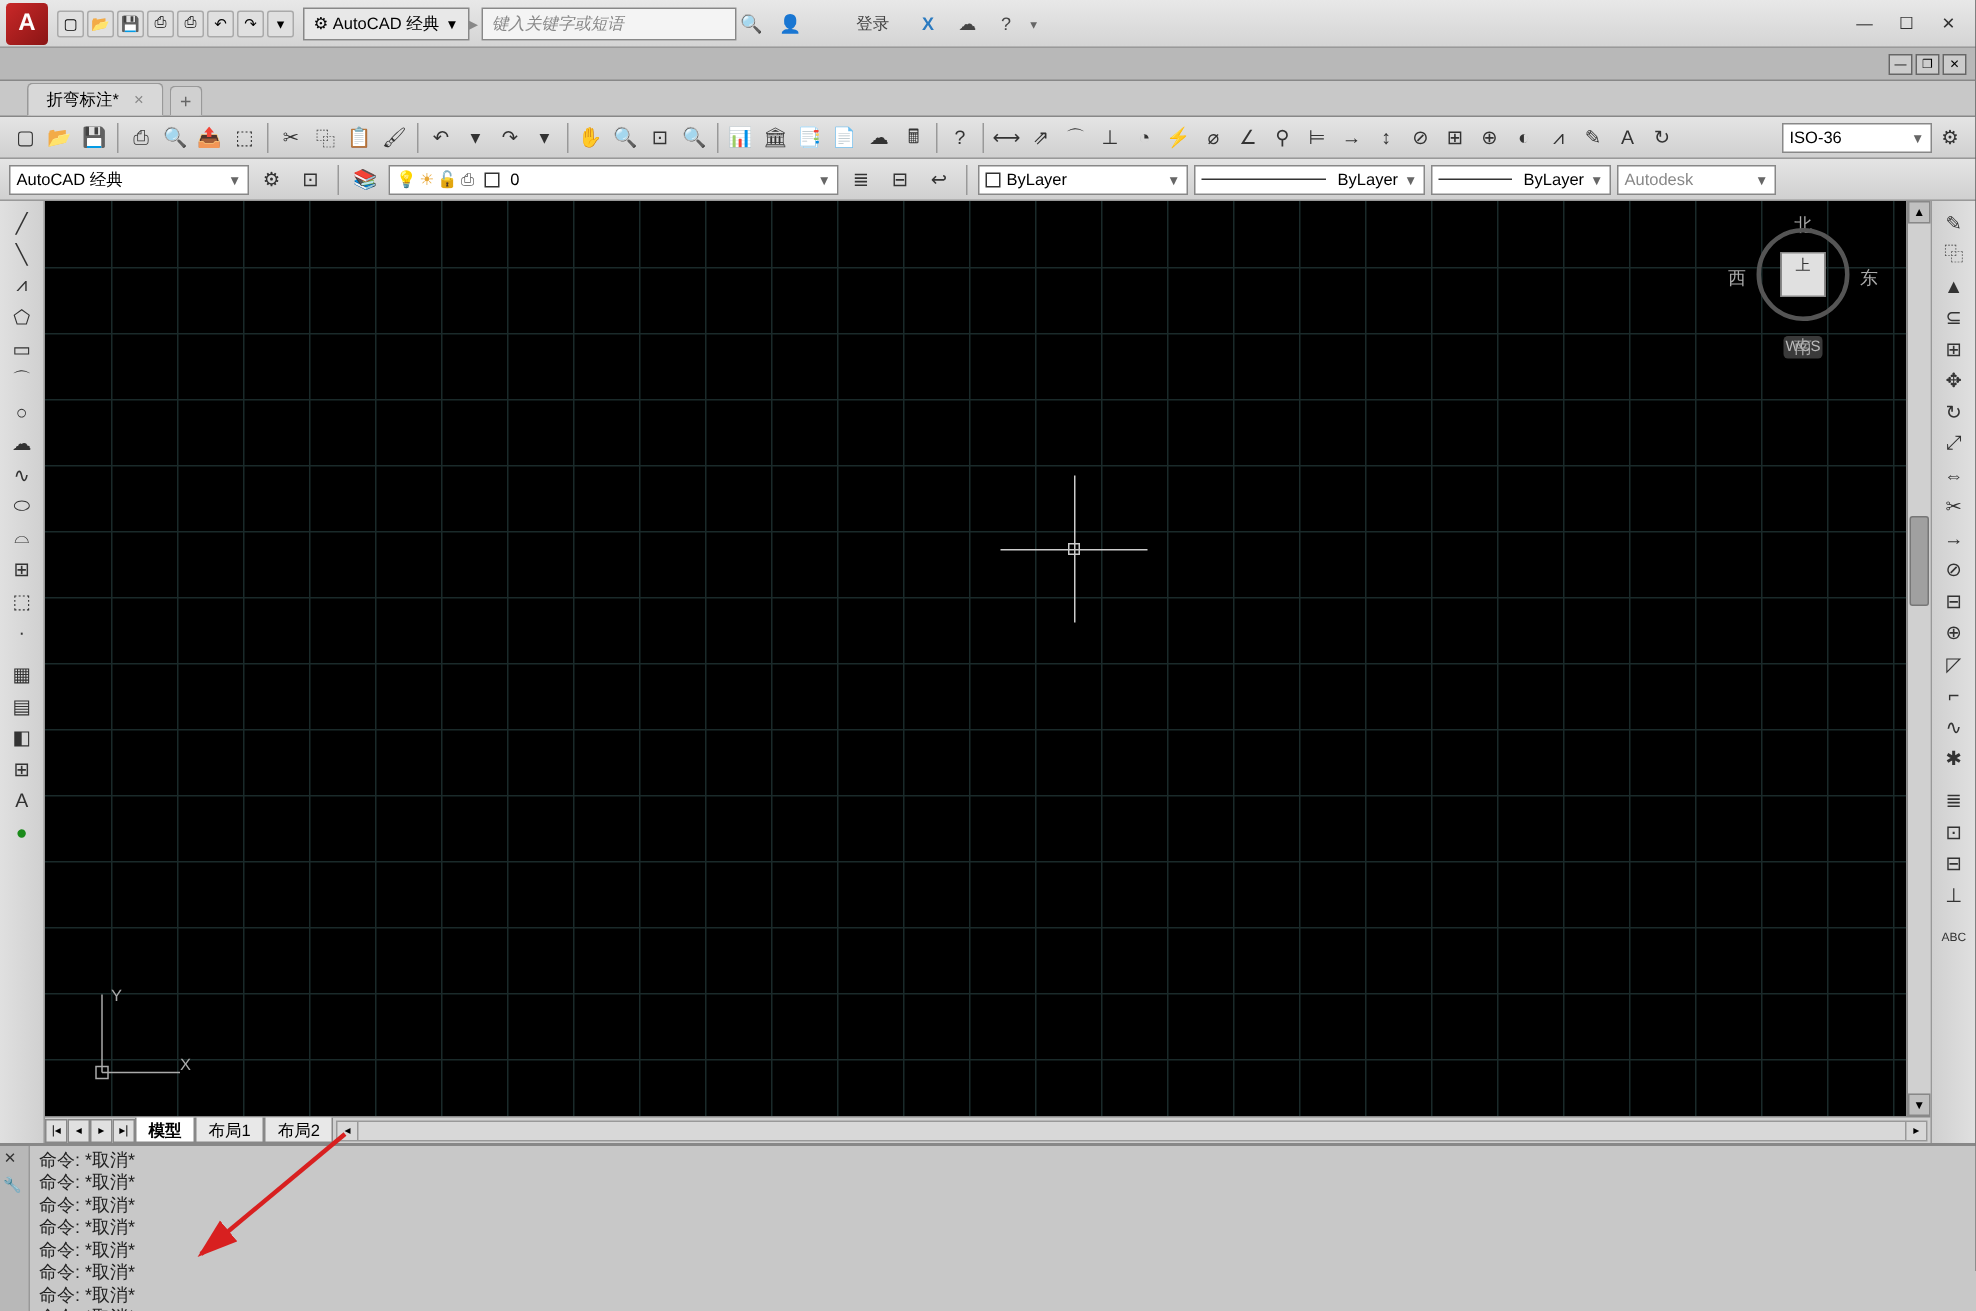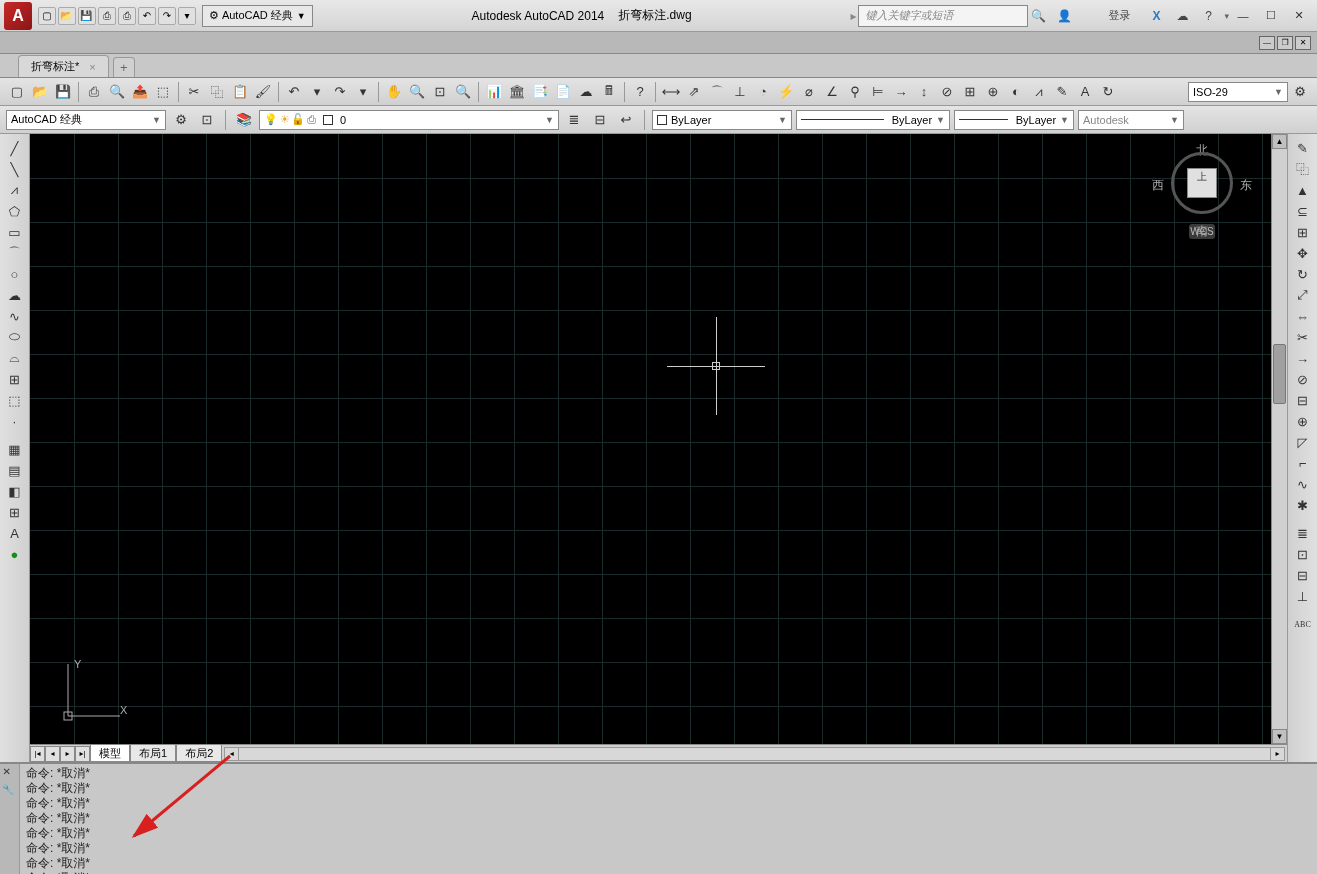--- a/index.html
+++ b/index.html
@@ -70,21 +70,21 @@
 
 .canvas-scroll-v { width: 16px; background: #d0d0d0; border-left: 1px solid #888; position: relative; }
 .scroll-thumb-v { position: absolute; left: 1px; right: 1px; top: 210px; height: 60px; background: #a0a0a0; border: 1px solid #777; border-radius: 2px; }
 .scroll-btn { height: 15px; background: #c0c0c0; border: 1px solid #888; display: flex; align-items: center; justify-content: center; font-size: 8px; cursor: pointer; }
 
 .right-tools { width: 30px; background: linear-gradient(to left, #e0e0e0, #d0d0d0); border-left: 1px solid #999; display: flex; flex-direction: column; align-items: center; padding: 4px 0; gap: 1px; }
 
 .layout-tabs { height: 18px; background: #d0d0d0; display: flex; align-items: center; font-size: 11px; border-top: 1px solid #888; }
 .lt-nav { width: 15px; height: 16px; border: 1px solid #888; background: #e0e0e0; display: flex; align-items: center; justify-content: center; font-size: 8px; cursor: pointer; }
 .lt-tab { padding: 0 8px; height: 17px; border: 1px solid #888; border-top: none; background: #e8e8e8; display: flex; align-items: center; cursor: pointer; }
-.lt-tab.active { background: #fff; font-weight: normal; }
+.lt-tab.active { background: #fff; font-weight: bold; }
 .h-scroll { flex: 1; margin: 0 2px; height: 14px; background: #d8d8d8; border: 1px solid #999; position: relative; }
 
 .cmd-area { height: 158px; background: #c8c8c8; border-top: 2px solid #888; display: flex; }
 .cmd-left { width: 20px; background: #b8b8b8; border-right: 1px solid #999; display: flex; flex-direction: column; align-items: center; padding-top: 2px; gap: 4px; }
 .cmd-left-btn { width: 14px; height: 14px; font-size: 10px; cursor: pointer; color: #333; }
 .cmd-body { flex: 1; display: flex; flex-direction: column; }
 .cmd-history { flex: 1; background: #c8c8c8; padding: 2px 6px; font-size: 12px; font-family: "SimSun", monospace; color: #222; line-height: 15px; overflow: hidden; }
 
 .arrow-overlay { position: absolute; left: 120px; top: 750px; width: 120px; height: 100px; pointer-events: none; z-index: 1000; }
 </style>
@@ -100,24 +100,20 @@
     <div class="qat-btn">⎙</div>
     <div class="qat-btn">⎙</div>
     <div class="qat-btn">↶</div>
     <div class="qat-btn">↷</div>
     <div class="qat-btn">▾</div>
   </div>
   <div class="ws-dd">
     <span class="gear">⚙</span>
     <span>AutoCAD 经典</span>
     <span style="margin-left:4px;font-size:9px;">▼</span>
-  </div>
-  <div class="title-center">
-    <span>Autodesk AutoCAD 2014</span>
-    <span>折弯标注.dwg</span>
   </div>
   <span style="color:#888;font-size:12px;margin-right:2px;">▸</span>
   <div class="search-box">键入关键字或短语</div>
   <div class="title-right">
     <div class="tr-icon">🔍</div>
     <div class="tr-icon">👤</div>
     <span class="login-lbl">登录</span>
     <div class="tr-icon" style="color:#2a7ac0;font-weight:bold;">X</div>
     <div class="tr-icon">☁</div>
     <div class="tr-icon">?</div>
@@ -195,21 +191,21 @@
   <div class="tb-btn">↕</div>
   <div class="tb-btn">⊘</div>
   <div class="tb-btn">⊞</div>
   <div class="tb-btn">⊕</div>
   <div class="tb-btn">◐</div>
   <div class="tb-btn">⩘</div>
   <div class="tb-btn">✎</div>
   <div class="tb-btn">A</div>
   <div class="tb-btn">↻</div>
   <div class="dim-style prop-dd">
-    <span>ISO-29</span>
+    <span>ISO-36</span>
     <span class="arrow">▼</span>
   </div>
   <div class="tb-btn">⚙</div>
 </div>
 
 <div class="props-row">
   <div class="prop-dd ws-sel">
     <span>AutoCAD 经典</span>
     <span class="arrow">▼</span>
   </div>
@@ -387,21 +383,21 @@
     <div class="lt-btn">◸</div>
     <div class="lt-btn">⌐</div>
     <div class="lt-btn">∿</div>
     <div class="lt-btn">✱</div>
     <div class="lt-sep"></div>
     <div class="lt-btn">≣</div>
     <div class="lt-btn">⊡</div>
     <div class="lt-btn">⊟</div>
     <div class="lt-btn">⊥</div>
     <div class="lt-sep"></div>
-    <div class="lt-btn" style="font-size:8px;font-family:Liberation Serif, serif;">ABC</div>
+    <div class="lt-btn" style="font-size:8px;">ABC</div>
   </div>
 </div>
 
 <div class="cmd-area">
   <div class="cmd-left">
     <div class="cmd-left-btn">✕</div>
     <div class="cmd-left-btn">🔧</div>
   </div>
   <div class="cmd-body">
     <div class="cmd-history" id="cmd-history">

